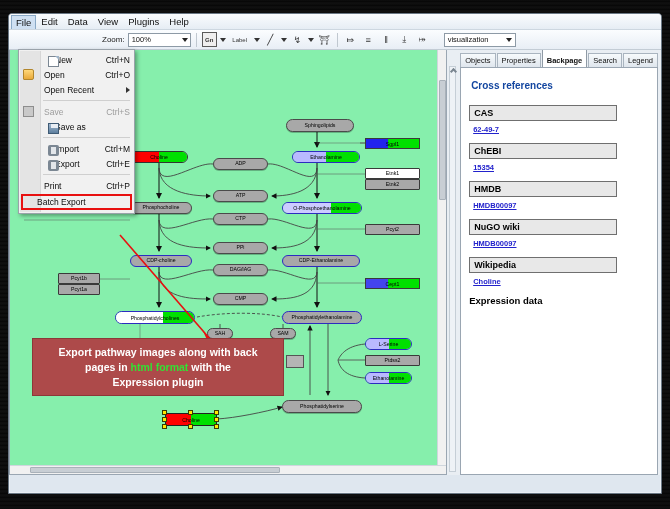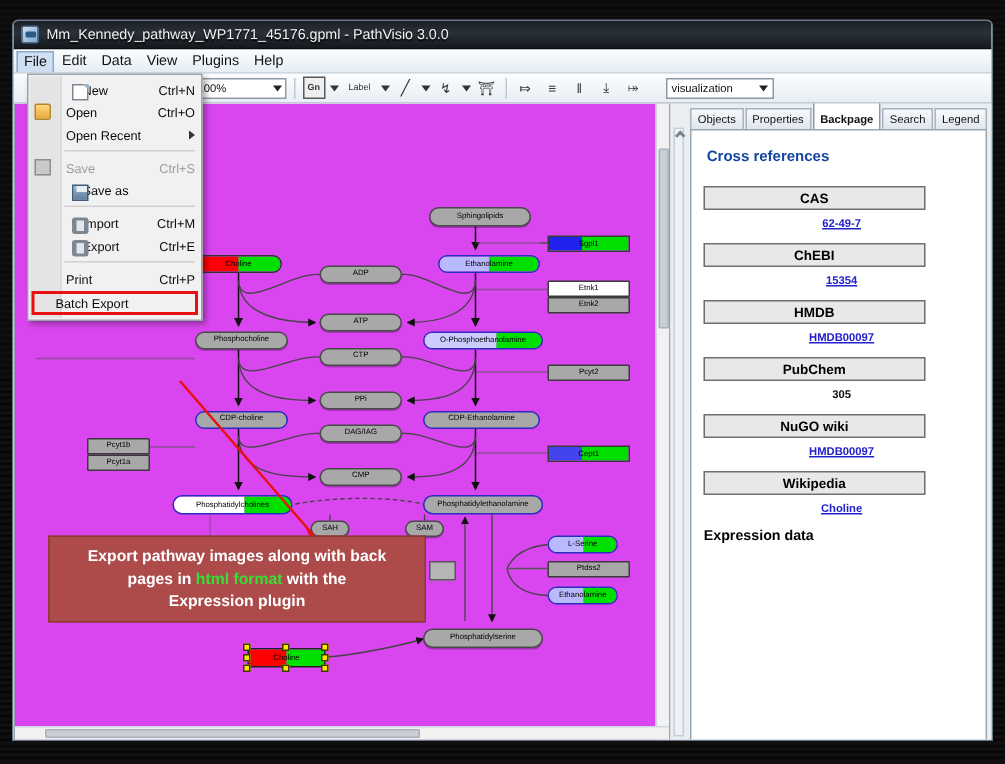--- a/index.html
+++ b/index.html
@@ -139,21 +139,21 @@
   .canvas-wrap {
     position: relative;
     width: 442px;
     background: #ffffff;
     border: 1px solid #9aa6b2;
     border-top: none;
     overflow: hidden;
   }
   .canvas {
     position: absolute; left:0; top:0; right:0; bottom: 0;
-    background: #d946ef;
+    background: #86efac;
   }
   .vscroll {
     position:absolute; right:0; top:0; width:9px; bottom:0;
     background:#f1f1f1; border-left:1px solid #cfd6dd;
   }
   .vthumb{
     position:absolute; left:1px; top:30px; width:7px; height:120px;
     background:#c8ced4;border:1px solid #a9b1b9;border-radius:1px;
   }
   .hscroll {
@@ -207,21 +207,21 @@
   }
   .side-rail:before{
     content:"";position:absolute;left:1px;top:2px;width:3px;height:3px;
     border-left:2px solid #7a8690;border-top:2px solid #7a8690;
     transform:rotate(45deg);
   }
   .xref-title{
     color:#1346a0; font-weight:bold; font-size:10px;
     margin: 4px 0 14px 2px;
   }
-  .xref-block{ margin-bottom: 9px; text-align: center; }
+  .xref-block{ margin-bottom: 9px; }
   .xref-head{
     background:#e8e8e8;
     border:1px solid #6f6f6f;
     font-weight:bold; font-size:9px; color:#000;
     padding:2px 4px;
     width: 82%;
   }
   .xref-val{
     font-size:7.5px; margin: 4px 0 0 4px;
     color:#2222cc; text-decoration: underline; font-weight:bold;
@@ -357,24 +357,20 @@
   svg.wires{ position:absolute; left:0; top:0; pointer-events:none; }
 </style>
 </head>
 <body>
 
 <div id="root">
   <div class="bezel"></div>
 
   <div class="window">
 
-    <div class="titlebar">
-      <span class="title-ico"></span>
-      <span class="title-text">Mm_Kennedy_pathway_WP1771_45176.gpml - PathVisio 3.0.0</span>
-    </div>
 
     <div class="menubar">
       <div class="mi open">File</div>
       <div class="mi">Edit</div>
       <div class="mi">Data</div>
       <div class="mi">View</div>
       <div class="mi">Plugins</div>
       <div class="mi">Help</div>
     </div>
 
@@ -653,24 +649,20 @@
           </div>
           <div class="xref-block">
             <div class="xref-head">ChEBI</div>
             <div class="xref-val">15354</div>
           </div>
           <div class="xref-block">
             <div class="xref-head">HMDB</div>
             <div class="xref-val">HMDB00097</div>
           </div>
           <div class="xref-block">
-            <div class="xref-head">PubChem</div>
-            <div class="xref-val plain">305</div>
-          </div>
-          <div class="xref-block">
             <div class="xref-head">NuGO wiki</div>
             <div class="xref-val">HMDB00097</div>
           </div>
           <div class="xref-block">
             <div class="xref-head">Wikipedia</div>
             <div class="xref-val">Choline</div>
           </div>
           <div class="expr">Expression data</div>
         </div>
       </div>

